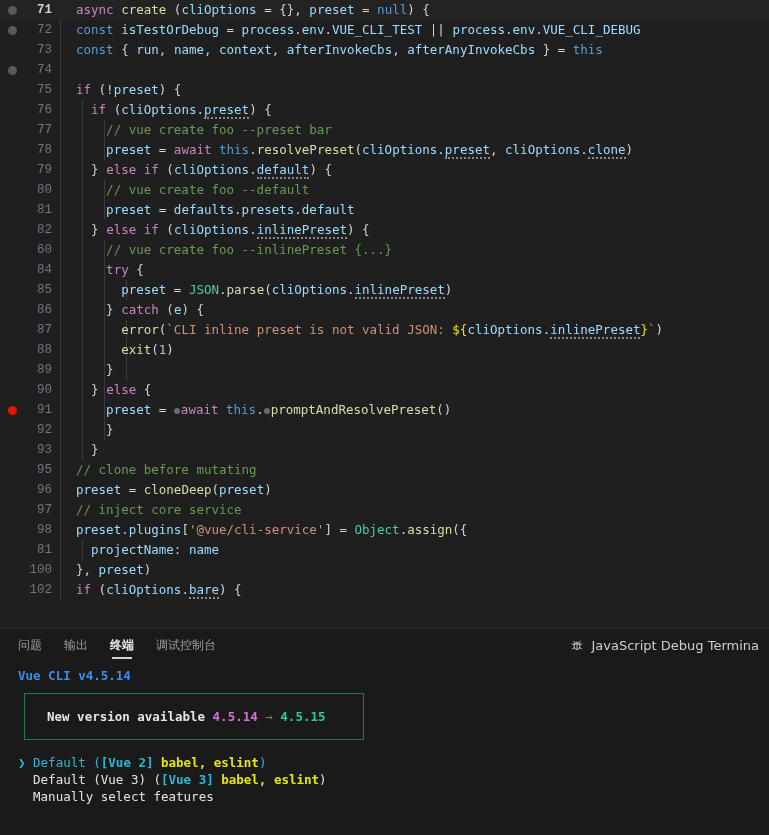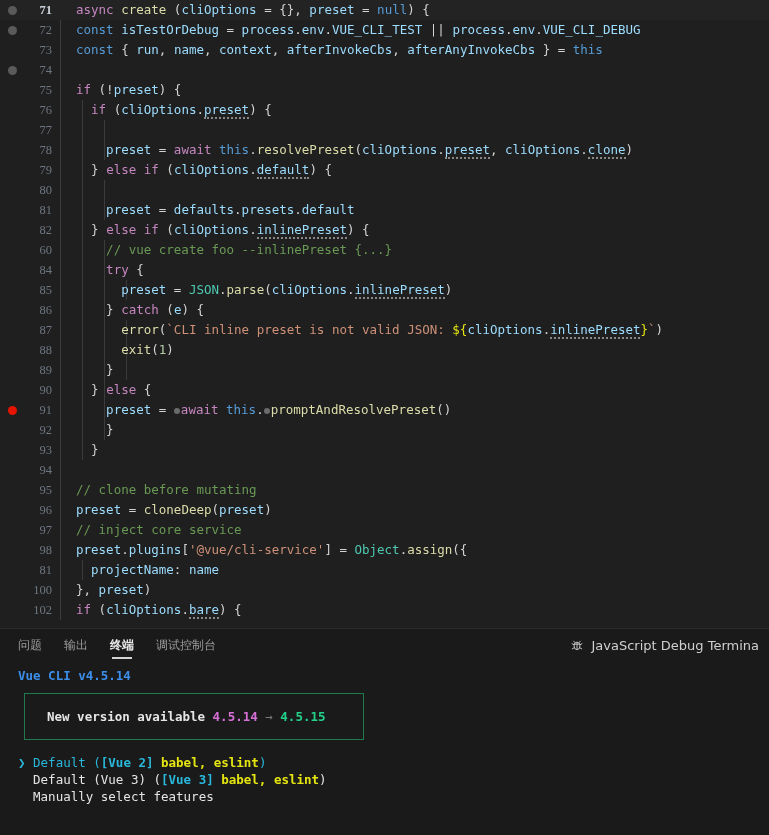--- a/index.html
+++ b/index.html
@@ -24,21 +24,21 @@
     width:26px;flex:0 0 26px;position:relative;
   }
   .bp{
     position:absolute;left:8px;top:6px;width:9px;height:9px;border-radius:50%;
   }
   .bp.off{background:#5a5a5a;}
   .bp.on{background:#e51400;}
   .lnum{
     width:34px;flex:0 0 34px;text-align:right;
     color:#6e7681;font-size:12.5px;
-    font-family:Liberation Serif, serif;
+    font-family:Liberation Mono, monospace;
     padding-right:8px;box-sizing:border-box;
   }
   .code-row.current .lnum{color:#cdd3da;font-weight:bold;}
   .code{
     flex:1 1 auto;position:relative;padding-left:16px;
     color:#d4d4d4;font-family:"DejaVu Sans Mono",monospace;
     font-size:12.5px;overflow:hidden;
   }
   
   .guides{position:absolute;left:0;top:0;bottom:0;width:100%;pointer-events:none;}
@@ -116,38 +116,37 @@
 <body>
 
 <div class="editor">
   <div id="code-lines">
       <div class="code-row current"><div class="gutter"><span class="bp off"></span></div><div class="lnum">71</div><div class="code"><div class="guides"></div><span class="txt"><span class="kw">async</span> <span class="fn">create</span> <span class="pun">(</span><span class="var">cliOptions</span> <span class="pun">= {},</span> <span class="var">preset</span> <span class="pun">=</span> <span class="kw2">null</span><span class="pun">) {</span></span></div></div>
       <div class="code-row"><div class="gutter"><span class="bp off"></span></div><div class="lnum">72</div><div class="code"><div class="guides"><i style="left: 0px;"></i></div><span class="txt"><span class="kw2">const</span> <span class="var">isTestOrDebug</span> <span class="pun">=</span> <span class="var">process</span><span class="pun">.</span><span class="var">env</span><span class="pun">.</span><span class="var">VUE_CLI_TEST</span> <span class="pun">||</span> <span class="var">process</span><span class="pun">.</span><span class="var">env</span><span class="pun">.</span><span class="var">VUE_CLI_DEBUG</span></span></div></div>
       <div class="code-row"><div class="gutter"></div><div class="lnum">73</div><div class="code"><div class="guides"><i style="left: 0px;"></i></div><span class="txt"><span class="kw2">const</span> <span class="pun">{</span> <span class="var">run</span><span class="pun">,</span> <span class="var">name</span><span class="pun">,</span> <span class="var">context</span><span class="pun">,</span> <span class="var">afterInvokeCbs</span><span class="pun">,</span> <span class="var">afterAnyInvokeCbs</span> <span class="pun">} =</span> <span class="this">this</span></span></div></div>
       <div class="code-row"><div class="gutter"><span class="bp off"></span></div><div class="lnum">74</div><div class="code"><div class="guides"><i style="left: 0px;"></i></div><span class="txt"></span></div></div>
       <div class="code-row"><div class="gutter"></div><div class="lnum">75</div><div class="code"><div class="guides"><i style="left: 0px;"></i></div><span class="txt"><span class="kw">if</span> <span class="pun">(!</span><span class="var">preset</span><span class="pun">) {</span></span></div></div>
       <div class="code-row"><div class="gutter"></div><div class="lnum">76</div><div class="code"><div class="guides"><i style="left: 0px;"></i><i style="left: 22px;"></i></div><span class="txt">  <span class="kw">if</span> <span class="pun">(</span><span class="var">cliOptions</span><span class="pun">.</span><span class="var squig">preset</span><span class="pun">) {</span></span></div></div>
-      <div class="code-row"><div class="gutter"></div><div class="lnum">77</div><div class="code"><div class="guides"><i style="left: 0px;"></i><i style="left: 22px;"></i><i style="left: 44px;"></i></div></div></div>
+      <div class="code-row"><div class="gutter"></div><div class="lnum">77</div><div class="code"><div class="guides"><i style="left: 0px;"></i><i style="left: 22px;"></i><i style="left: 44px;"></i></div><span class="txt">    <span class="cmt">// vue create foo --preset bar</span></span></div></div>
       <div class="code-row"><div class="gutter"></div><div class="lnum">78</div><div class="code"><div class="guides"><i style="left: 0px;"></i><i style="left: 22px;"></i><i style="left: 44px;"></i></div><span class="txt">    <span class="var">preset</span> <span class="pun">=</span> <span class="kw">await</span> <span class="this">this</span><span class="pun">.</span><span class="fn">resolvePreset</span><span class="pun">(</span><span class="var">cliOptions</span><span class="pun">.</span><span class="var squig">preset</span><span class="pun">,</span> <span class="var">cliOptions</span><span class="pun">.</span><span class="var squig">clone</span><span class="pun">)</span></span></div></div>
       <div class="code-row"><div class="gutter"></div><div class="lnum">79</div><div class="code"><div class="guides"><i style="left: 0px;"></i><i style="left: 22px;"></i></div><span class="txt">  <span class="pun">}</span> <span class="kw">else</span> <span class="kw">if</span> <span class="pun">(</span><span class="var">cliOptions</span><span class="pun">.</span><span class="var squig">default</span><span class="pun">) {</span></span></div></div>
-      <div class="code-row"><div class="gutter"></div><div class="lnum">80</div><div class="code"><div class="guides"><i style="left: 0px;"></i><i style="left: 22px;"></i><i style="left: 44px;"></i></div></div></div>
+      <div class="code-row"><div class="gutter"></div><div class="lnum">80</div><div class="code"><div class="guides"><i style="left: 0px;"></i><i style="left: 22px;"></i><i style="left: 44px;"></i></div><span class="txt">    <span class="cmt">// vue create foo --default</span></span></div></div>
       <div class="code-row"><div class="gutter"></div><div class="lnum">81</div><div class="code"><div class="guides"><i style="left: 0px;"></i><i style="left: 22px;"></i><i style="left: 44px;"></i></div><span class="txt">    <span class="var">preset</span> <span class="pun">=</span> <span class="var">defaults</span><span class="pun">.</span><span class="var">presets</span><span class="pun">.</span><span class="var">default</span></span></div></div>
       <div class="code-row"><div class="gutter"></div><div class="lnum">82</div><div class="code"><div class="guides"><i style="left: 0px;"></i><i style="left: 22px;"></i></div><span class="txt">  <span class="pun">}</span> <span class="kw">else</span> <span class="kw">if</span> <span class="pun">(</span><span class="var">cliOptions</span><span class="pun">.</span><span class="var squig">inlinePreset</span><span class="pun">) {</span></span></div></div>
       <div class="code-row"><div class="gutter"></div><div class="lnum">60</div><div class="code"><div class="guides"><i style="left: 0px;"></i><i style="left: 22px;"></i><i style="left: 44px;"></i></div><span class="txt">    <span class="cmt">// vue create foo --inlinePreset {...}</span></span></div></div>
       <div class="code-row"><div class="gutter"></div><div class="lnum">84</div><div class="code"><div class="guides"><i style="left: 0px;"></i><i style="left: 22px;"></i><i style="left: 44px;"></i></div><span class="txt">    <span class="kw">try</span> <span class="pun">{</span></span></div></div>
       <div class="code-row"><div class="gutter"></div><div class="lnum">85</div><div class="code"><div class="guides"><i style="left: 0px;"></i><i style="left: 22px;"></i><i style="left: 44px;"></i><i style="left: 66px;"></i></div><span class="txt">      <span class="var">preset</span> <span class="pun">=</span> <span class="cls">JSON</span><span class="pun">.</span><span class="fn">parse</span><span class="pun">(</span><span class="var">cliOptions</span><span class="pun">.</span><span class="var squig">inlinePreset</span><span class="pun">)</span></span></div></div>
       <div class="code-row"><div class="gutter"></div><div class="lnum">86</div><div class="code"><div class="guides"><i style="left: 0px;"></i><i style="left: 22px;"></i><i style="left: 44px;"></i></div><span class="txt">    <span class="pun">}</span> <span class="kw">catch</span> <span class="pun">(</span><span class="var">e</span><span class="pun">) {</span></span></div></div>
       <div class="code-row"><div class="gutter"></div><div class="lnum">87</div><div class="code"><div class="guides"><i style="left: 0px;"></i><i style="left: 22px;"></i><i style="left: 44px;"></i><i style="left: 66px;"></i></div><span class="txt">      <span class="fn">error</span><span class="pun">(</span><span class="str">`CLI inline preset is not valid JSON: </span><span class="t-yellow">${</span><span class="var">cliOptions</span><span class="pun">.</span><span class="var squig">inlinePreset</span><span class="t-yellow">}</span><span class="str">`</span><span class="pun">)</span></span></div></div>
       <div class="code-row"><div class="gutter"></div><div class="lnum">88</div><div class="code"><div class="guides"><i style="left: 0px;"></i><i style="left: 22px;"></i><i style="left: 44px;"></i><i style="left: 66px;"></i></div><span class="txt">      <span class="fn">exit</span><span class="pun">(</span><span class="num">1</span><span class="pun">)</span></span></div></div>
       <div class="code-row"><div class="gutter"></div><div class="lnum">89</div><div class="code"><div class="guides"><i style="left: 0px;"></i><i style="left: 22px;"></i><i style="left: 44px;"></i><i style="left: 66px;"></i></div><span class="txt">    <span class="pun">}</span></span></div></div>
       <div class="code-row"><div class="gutter"></div><div class="lnum">90</div><div class="code"><div class="guides"><i style="left: 0px;"></i><i style="left: 22px;"></i><i style="left: 44px;"></i></div><span class="txt">  <span class="pun">}</span> <span class="kw">else</span> <span class="pun">{</span></span></div></div>
       <div class="code-row"><div class="gutter"><span class="bp on"></span></div><div class="lnum">91</div><div class="code"><div class="guides"><i style="left: 0px;"></i><i style="left: 22px;"></i><i style="left: 44px;"></i></div><span class="txt">    <span class="var">preset</span> <span class="pun">=</span> <span class="inlinedot"></span><span class="kw">await</span> <span class="this">this</span><span class="pun">.</span><span class="inlinedot"></span><span class="fn">promptAndResolvePreset</span><span class="pun">()</span></span></div></div>
       <div class="code-row"><div class="gutter"></div><div class="lnum">92</div><div class="code"><div class="guides"><i style="left: 0px;"></i><i style="left: 22px;"></i><i style="left: 44px;"></i></div><span class="txt">    <span class="pun">}</span></span></div></div>
       <div class="code-row"><div class="gutter"></div><div class="lnum">93</div><div class="code"><div class="guides"><i style="left: 0px;"></i><i style="left: 22px;"></i></div><span class="txt">  <span class="pun">}</span></span></div></div>
-      <div class="code-row"><div class="gutter"></div><div class="lnum">94</div><div class="code"><div class="guides"><i style="left: 0px;"></i></div><span class="txt"></span></div></div>
       <div class="code-row"><div class="gutter"></div><div class="lnum">95</div><div class="code"><div class="guides"><i style="left: 0px;"></i></div><span class="txt"><span class="cmt">// clone before mutating</span></span></div></div>
       <div class="code-row"><div class="gutter"></div><div class="lnum">96</div><div class="code"><div class="guides"><i style="left: 0px;"></i></div><span class="txt"><span class="var">preset</span> <span class="pun">=</span> <span class="fn">cloneDeep</span><span class="pun">(</span><span class="var">preset</span><span class="pun">)</span></span></div></div>
       <div class="code-row"><div class="gutter"></div><div class="lnum">97</div><div class="code"><div class="guides"><i style="left: 0px;"></i></div><span class="txt"><span class="cmt">// inject core service</span></span></div></div>
       <div class="code-row"><div class="gutter"></div><div class="lnum">98</div><div class="code"><div class="guides"><i style="left: 0px;"></i></div><span class="txt"><span class="var">preset</span><span class="pun">.</span><span class="var">plugins</span><span class="pun">[</span><span class="str">'@vue/cli-service'</span><span class="pun">] =</span> <span class="cls">Object</span><span class="pun">.</span><span class="fn">assign</span><span class="pun">({</span></span></div></div>
       <div class="code-row"><div class="gutter"></div><div class="lnum">81</div><div class="code"><div class="guides"><i style="left: 0px;"></i><i style="left: 22px;"></i></div><span class="txt">  <span class="var">projectName</span><span class="pun">:</span> <span class="var">name</span></span></div></div>
       <div class="code-row"><div class="gutter"></div><div class="lnum">100</div><div class="code"><div class="guides"><i style="left: 0px;"></i></div><span class="txt"><span class="pun">},</span> <span class="var">preset</span><span class="pun">)</span></span></div></div>
       <div class="code-row"><div class="gutter"></div><div class="lnum">102</div><div class="code"><div class="guides"><i style="left: 0px;"></i></div><span class="txt"><span class="kw">if</span> <span class="pun">(</span><span class="var">cliOptions</span><span class="pun">.</span><span class="var squig">bare</span><span class="pun">) {</span></span></div></div>
     </div>
 </div>
 

